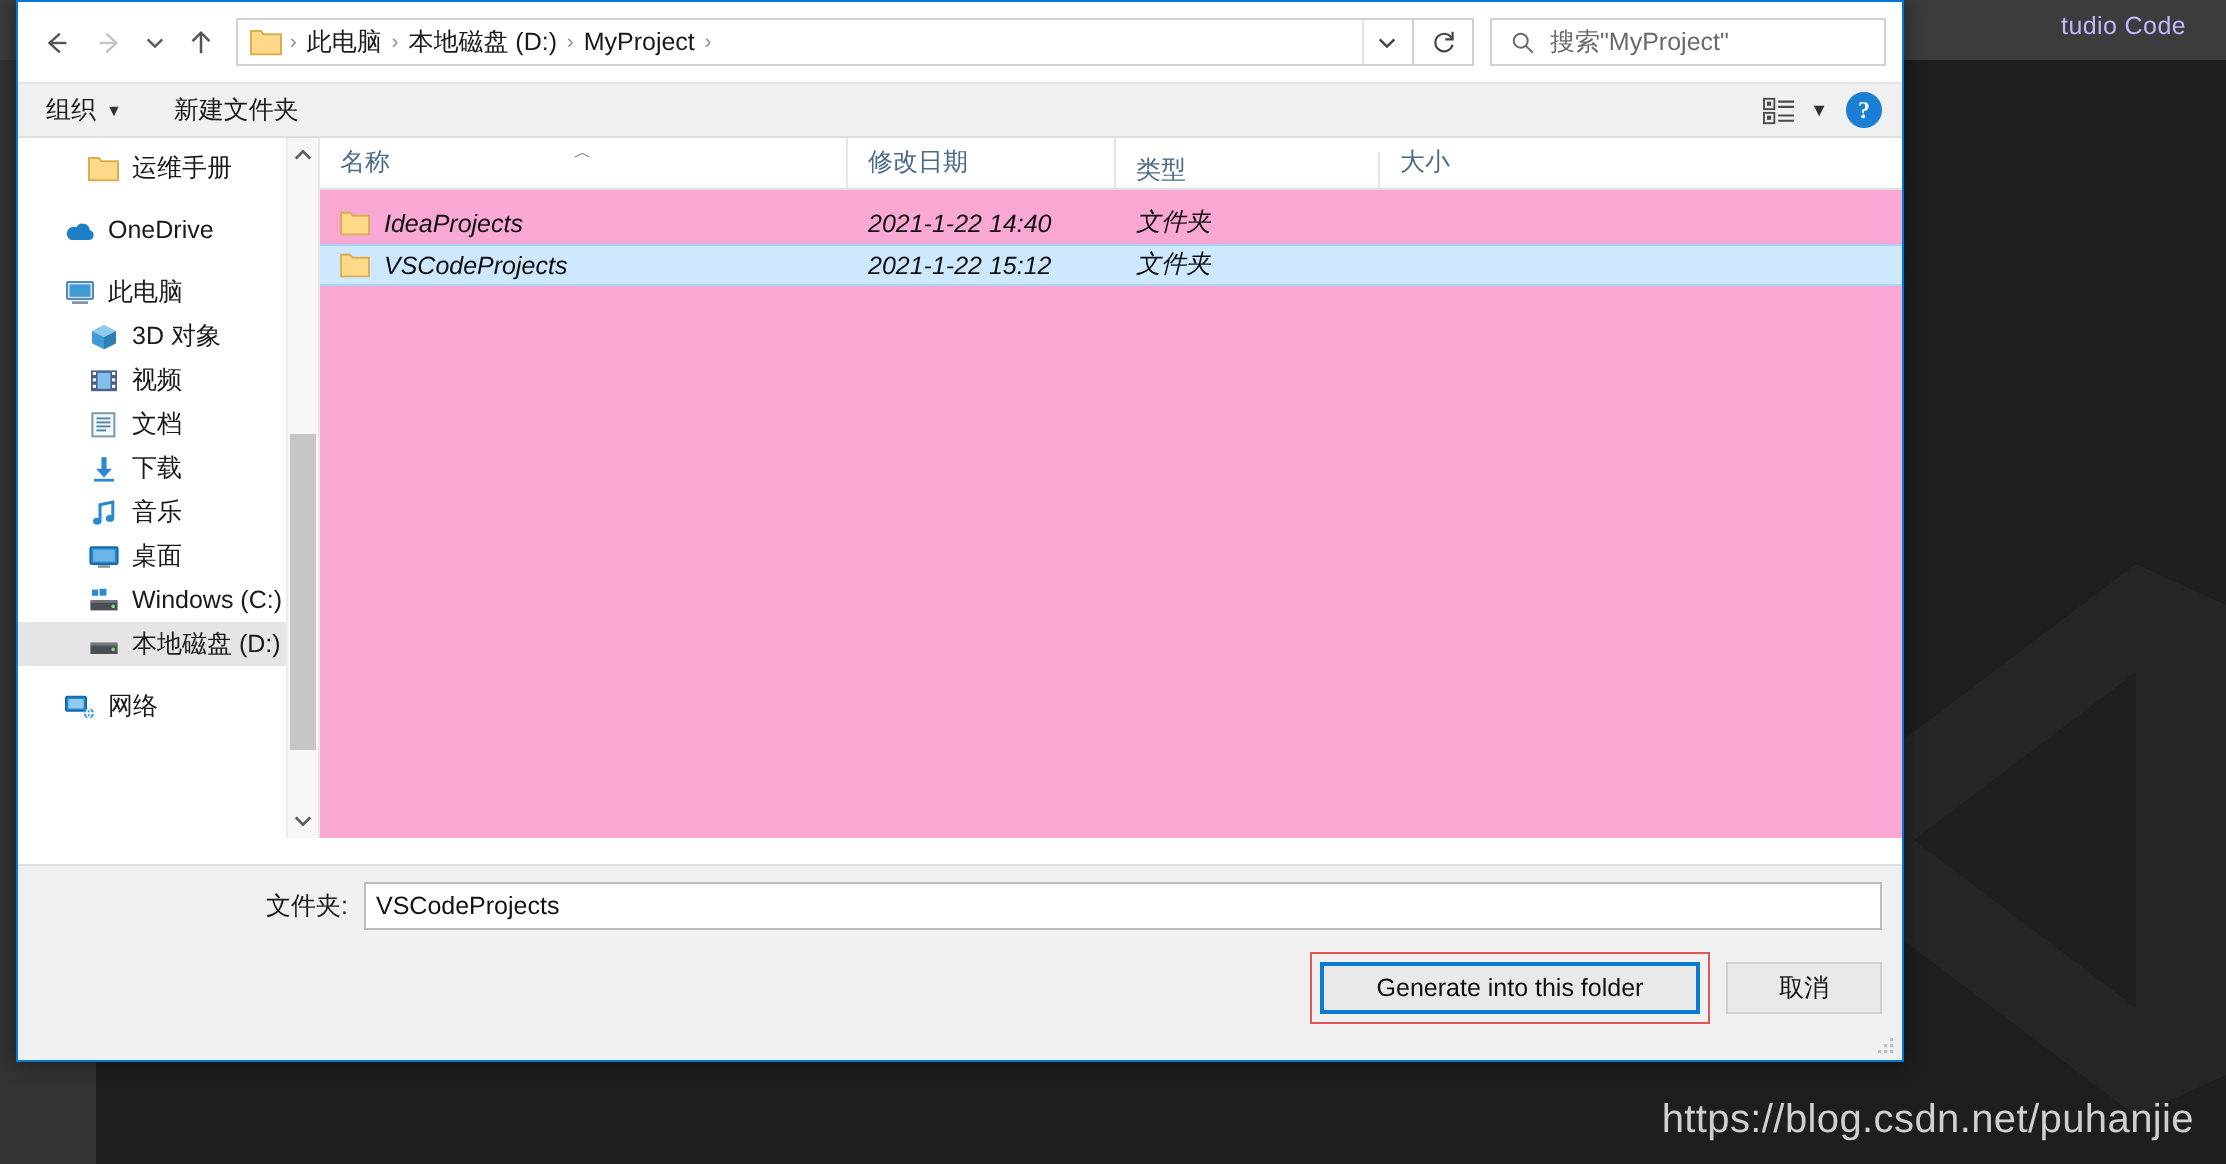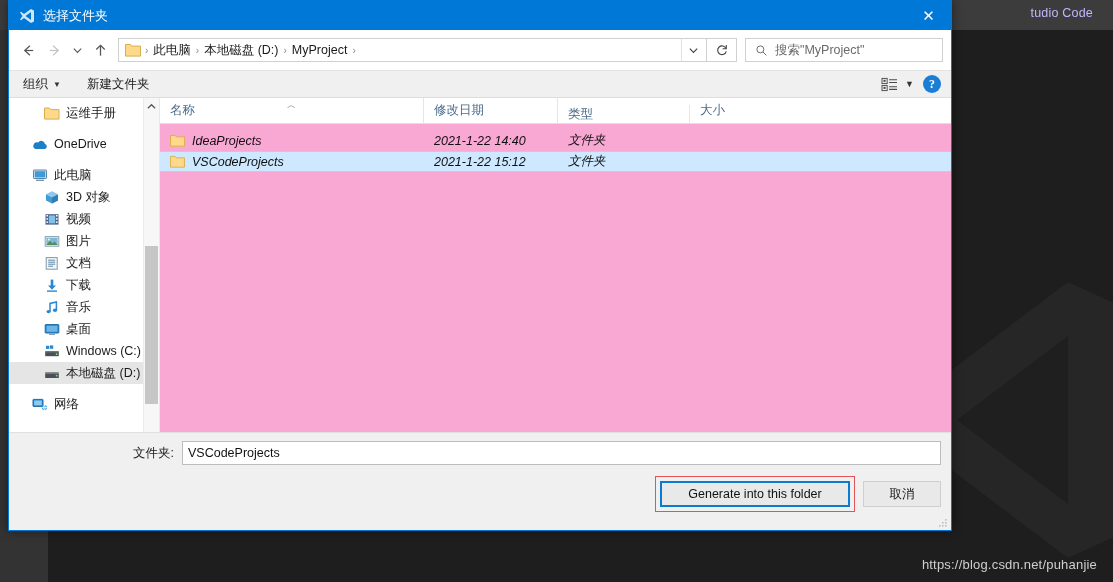--- a/index.html
+++ b/index.html
@@ -16,21 +16,21 @@
   #vscode-title-text{
     position:absolute;right:20px;top:6px;color:#c4b5fd;font-size:12.5px;
     letter-spacing:.2px;white-space:nowrap;
   }
   
   #vscode-watermark{
     position:absolute;right:-30px;top:270px;width:300px;height:300px;
     opacity:1;pointer-events:none;
   }
   #watermark-url{
-    position:absolute;right:16px;bottom:10px;color:#cfcfcf;font-size:13px;
+    position:absolute;right:16px;bottom:10px;color:#cfcfcf;font-size:20px;
     letter-spacing:.2px;
   }
 
   
   #dialog{
     position:absolute;left:8px;top:0;width:944px;height:531px;
     background:#ffffff;border:1px solid #0078d7;box-sizing:border-box;
     box-shadow:0 0 10px rgba(0,0,0,.45);
   }
   .titlebar{
@@ -202,28 +202,20 @@
   <svg id="vscode-watermark" viewBox="0 0 100 100" aria-hidden="true">
     <path d="M75 4 L97 14 L97 86 L75 96 L30 62 L10 77 L3 72 L20 50 L3 28 L10 23 L30 38 Z" fill="#262626"></path>
     <path d="M75 22 L75 78 L38 50 Z" fill="#1f1f1f"></path>
   </svg>
 
   <div id="watermark-url">https://blog.csdn.net/puhanjie</div>
 </div>
 
 <div id="dialog">
 
-  <div class="titlebar">
-    <svg class="title-icon" viewBox="0 0 32 32" aria-hidden="true">
-      <path d="M24 2 L30 5 L30 27 L24 30 L10 20 L4 24.5 L2 23 L7 16 L2 9 L4 7.5 L10 12 Z" fill="#cfe6f7"></path>
-      <path d="M24 8 L24 24 L13 16 Z" fill="#0078d7"></path>
-    </svg>
-    <span class="title-text">选择文件夹</span>
-    <div class="title-close">✕</div>
-  </div>
 
   <div class="addressrow">
     <div class="navbtn">
       <svg width="15" height="15" viewBox="0 0 16 16" aria-hidden="true">
         <path d="M9.5 3 L4 8 L9.5 13" fill="none" stroke="#555" stroke-width="1.3"></path>
         <path d="M4 8 H13" stroke="#555" stroke-width="1.3"></path>
       </svg>
     </div>
     <div class="navbtn disabled">
       <svg width="15" height="15" viewBox="0 0 16 16" aria-hidden="true">
@@ -351,31 +343,20 @@
                   <rect x="2.4" y="6.2" width="1.6" height="1.5"></rect>
                   <rect x="2.4" y="9.4" width="1.6" height="1.5"></rect>
                   <rect x="12" y="3" width="1.6" height="1.5"></rect>
                   <rect x="12" y="6.2" width="1.6" height="1.5"></rect>
                   <rect x="12" y="9.4" width="1.6" height="1.5"></rect>
                 </g>
                 <rect x="4.8" y="3.4" width="6.4" height="8" fill="#7fc1e8"></rect>
               </svg>
             </span>
             <span>视频</span>
-          </div>
-          <div class="navitem indent">
-            <span class="ic">
-              <svg width="16" height="15" viewBox="0 0 16 15" aria-hidden="true">
-                <rect x="1.2" y="2.6" width="13.6" height="9.6" fill="#e9eef2" stroke="#8aa0b0" stroke-width="1"></rect>
-                <rect x="2.4" y="3.8" width="11.2" height="7.2" fill="#7fb8d9"></rect>
-                <path d="M2.4 11 L6 6.8 L8.6 9.4 L10.6 7.6 L13.6 11 Z" fill="#4f8f5a"></path>
-                <circle cx="5" cy="5.6" r="1.1" fill="#ffe9a8"></circle>
-              </svg>
-            </span>
-            <span>图片</span>
           </div>
           <div class="navitem indent">
             <span class="ic">
               <svg width="16" height="15" viewBox="0 0 16 15" aria-hidden="true">
                 <rect x="2.2" y="1.6" width="11" height="11.6" fill="#f4f7f9" stroke="#7f98a8" stroke-width="1"></rect>
                 <g stroke="#5b87a8" stroke-width="1">
                   <path d="M4.2 4.2 H11.2"></path>
                   <path d="M4.2 6.2 H11.2"></path>
                   <path d="M4.2 8.2 H11.2"></path>
                   <path d="M4.2 10.2 H9"></path>

